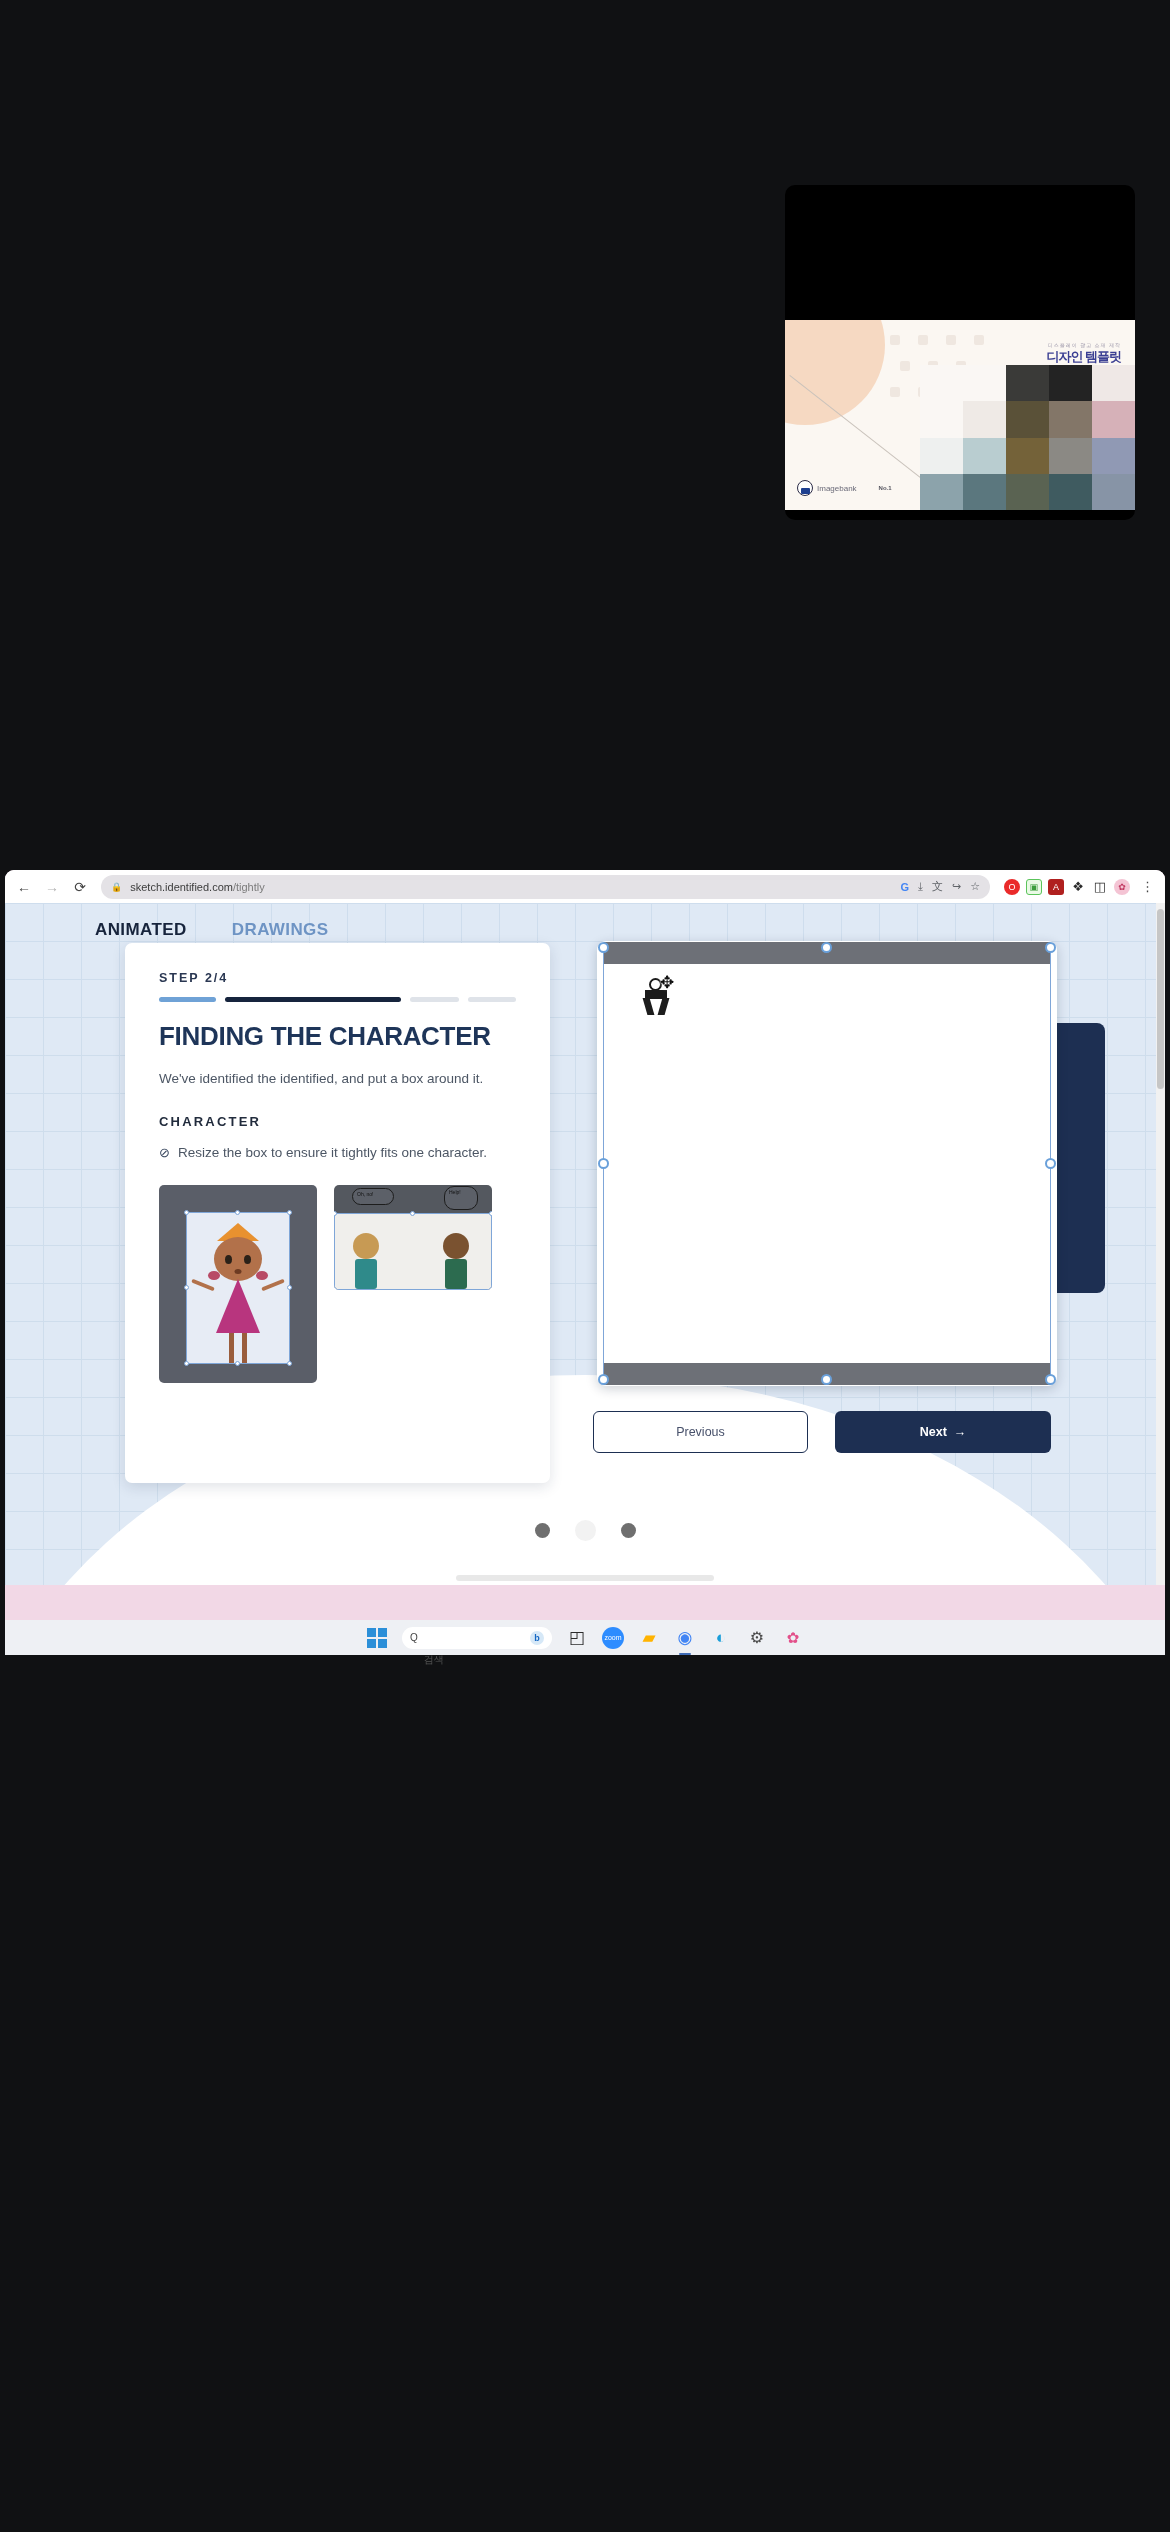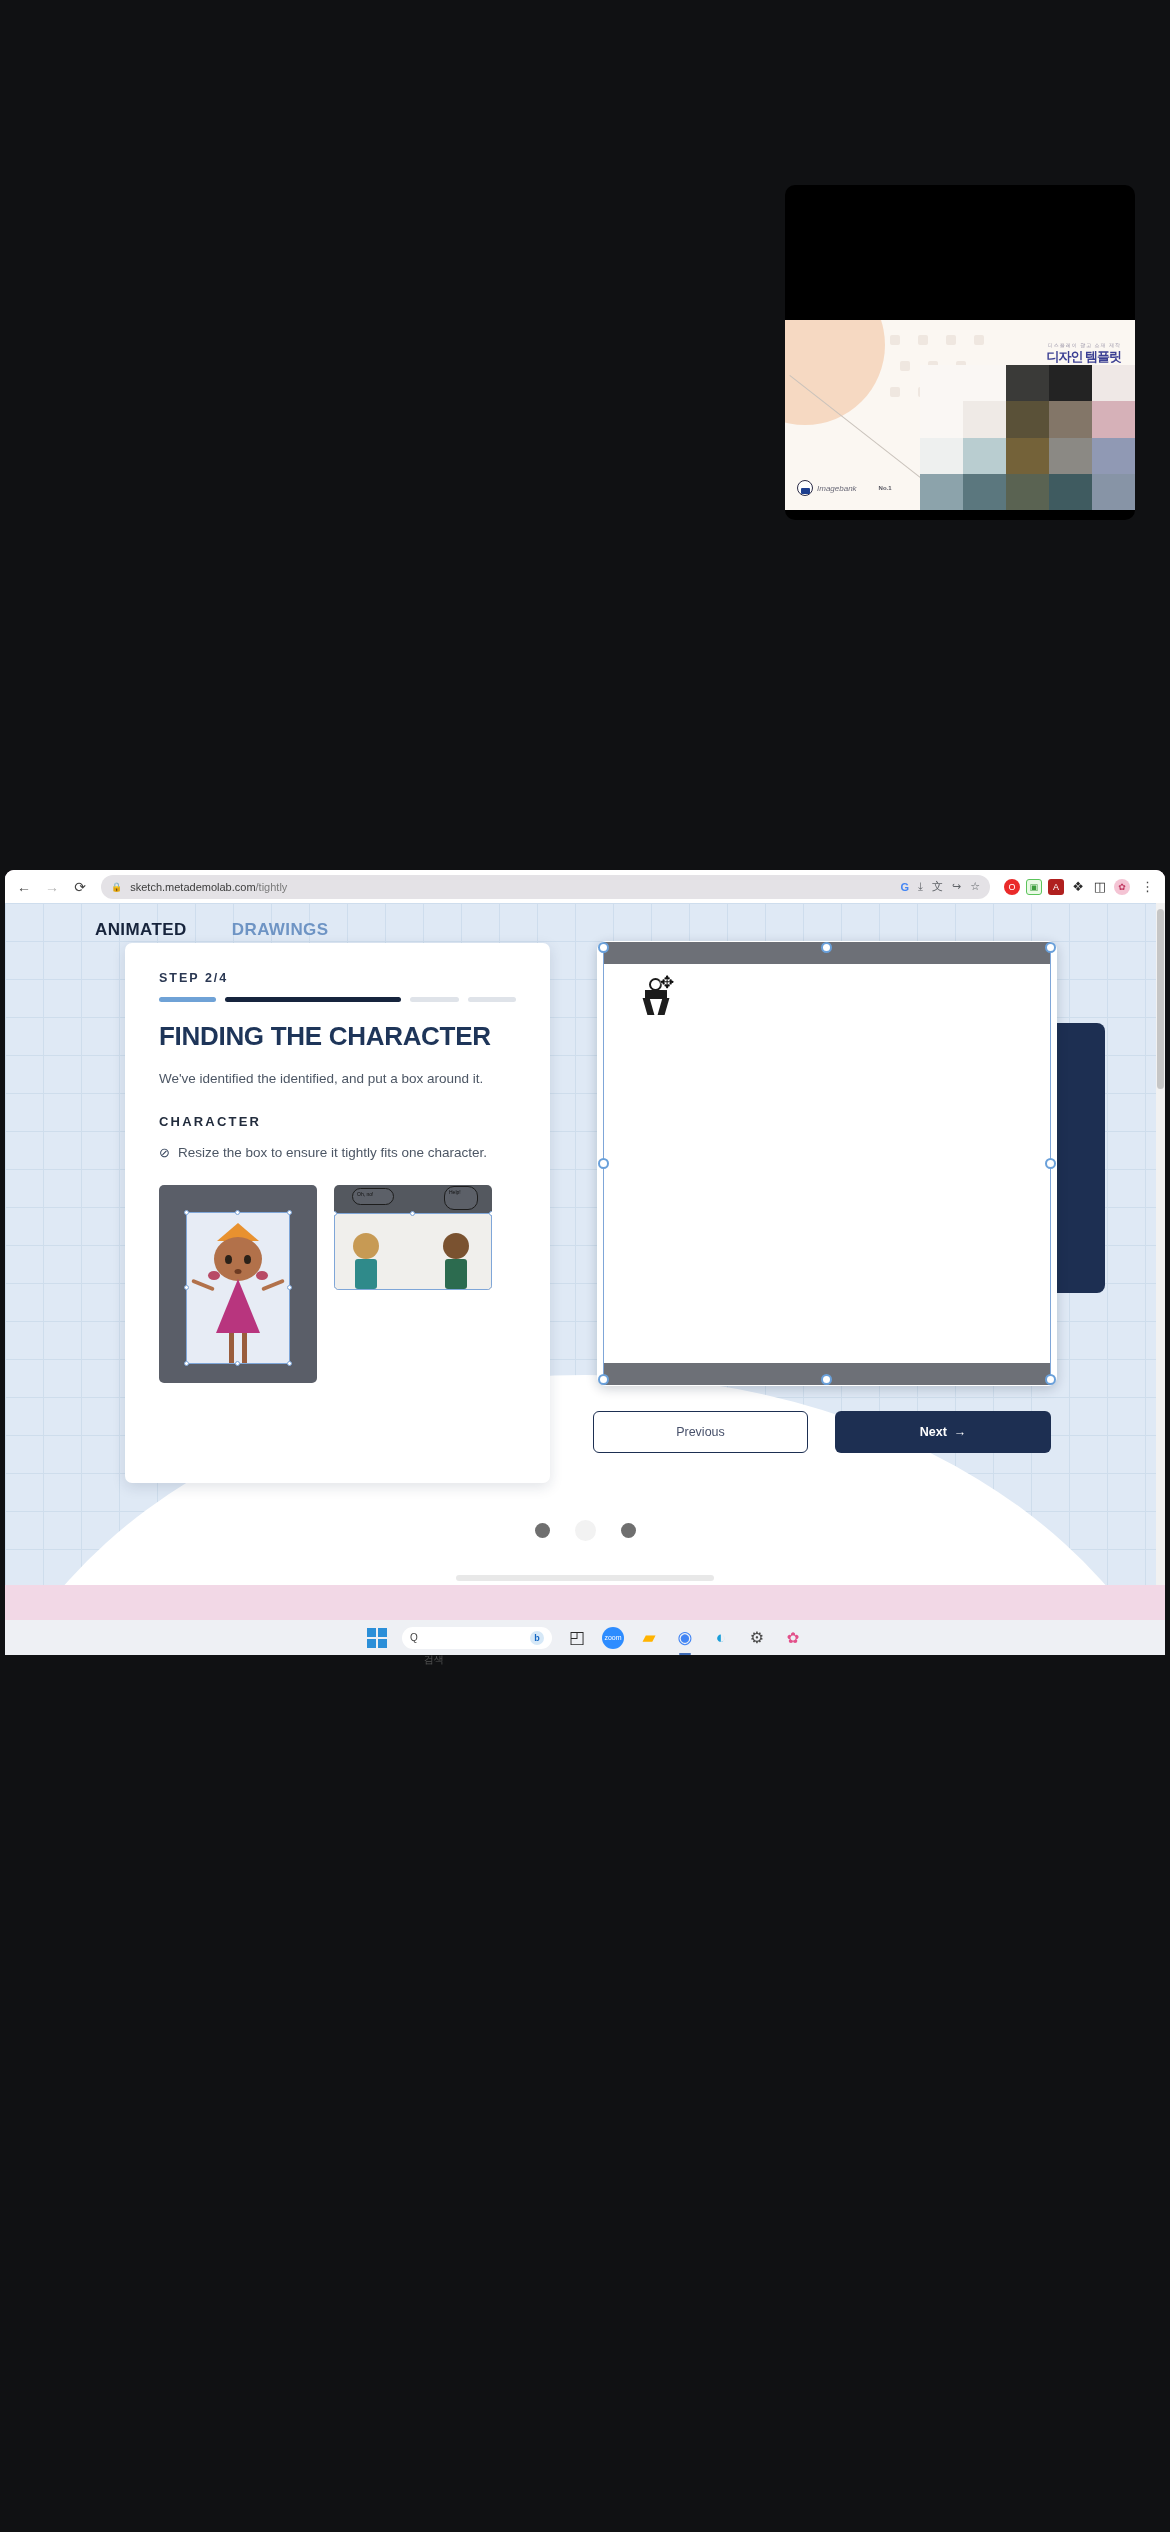--- a/index.html
+++ b/index.html
@@ -34,21 +34,21 @@
   .kr-title { font-size:13px; font-weight:bold; color:#3b3f93; letter-spacing:-1px;
               filter:blur(0.4px); }
   .mosaic { position:absolute; right:0; bottom:0; width:215px; height:145px;
             display:grid; grid-template-columns:repeat(5,1fr); grid-template-rows:repeat(4,1fr); }
   .mosaic span { display:block; }
   .logo-badge { position:absolute; left:12px; bottom:14px; display:flex; align-items:center; gap:4px; }
   .logo-circle { width:16px; height:16px; border-radius:50%; border:1.5px solid #2b2b46;
                  background:#fff; position:relative; }
   .logo-circle:after { content:""; position:absolute; left:3px; top:7px; width:9px; height:6px;
                        background:#1d3f8f; border-radius:1px; }
-  .logo-word { font-size:8px; color:#6a6a78; font-style:italic; filter:blur(0.5px); }
+  .logo-word { font-size:8px; color:#6a6a78; filter:blur(0.5px); }
   .logo-tail { font-size:6px; color:#55555f; font-weight:bold; margin-left:18px; }
 
   
   #browser {
     position:absolute; left:5px; top:870px; width:1160px; height:750px;
     background:#f2d8e6; border-radius:9px 9px 0 0; overflow:hidden;
   }
   
   #titlebar { position:relative; height:35px; background:#f6d9e6; }
   #tabstrip { position:absolute; left:10px; top:5px; display:flex; align-items:flex-end; gap:0; }
@@ -266,21 +266,21 @@
   <div id="browser">
 
 
     <div id="toolbar">
       <div class="nav-btn">←</div>
       <div class="nav-btn dim">→</div>
       <div class="nav-btn">⟳</div>
 
       <div id="omnibox">
         <span class="lock">🔒</span>
-        <span id="url"><span>sketch.metademolab.com</span><span class="path">/tightly</span></span>
+        <span id="url"><span>sketch.identified.com</span><span class="path">/tightly</span></span>
         <span id="omni-actions">
           <span class="ic" style="color:#4285f4;font-weight:bold">G</span>
           <span class="ic">⤓</span>
           <span class="ic">文</span>
           <span class="ic">↪</span>
           <span class="ic">☆</span>
         </span>
       </div>
 
       <div id="ext-icons">

